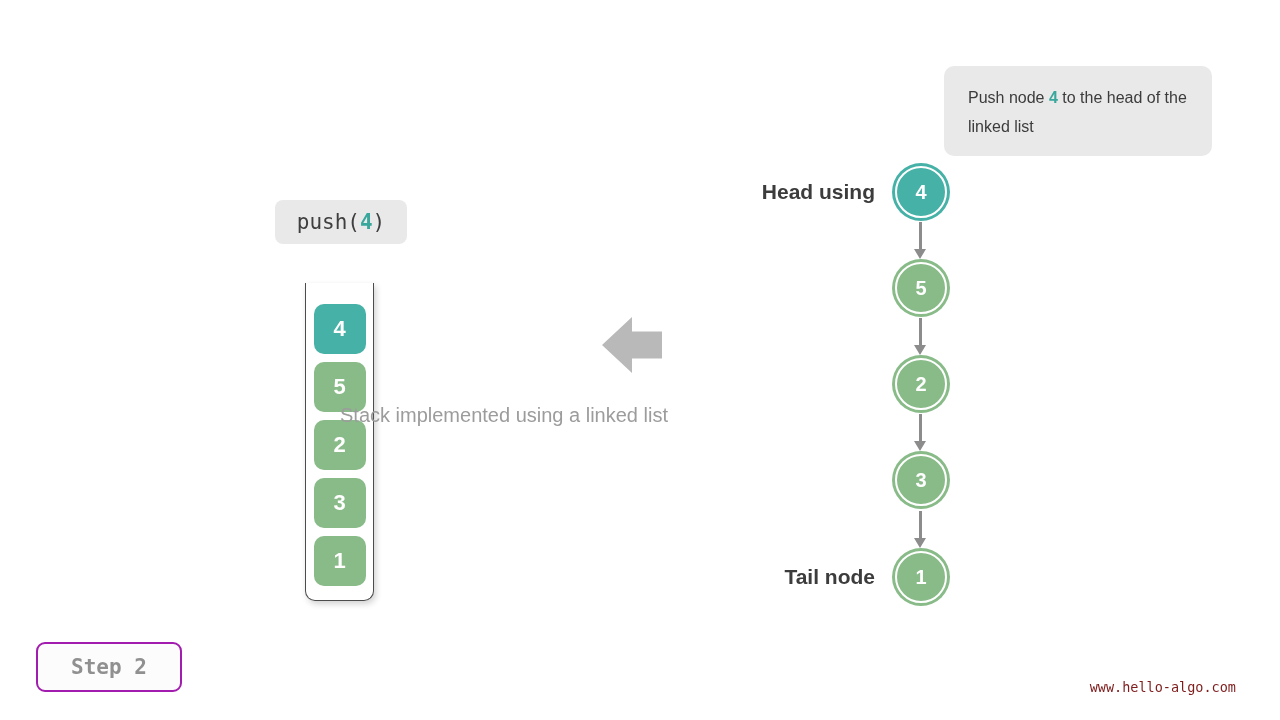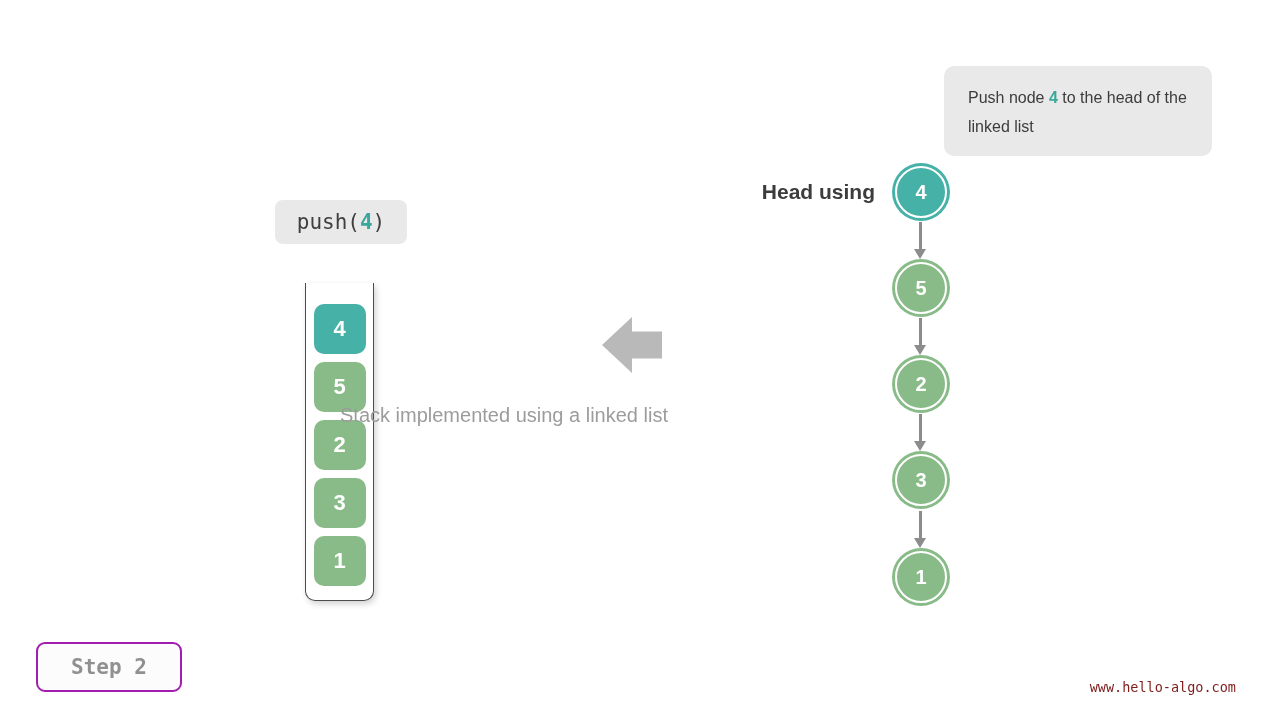--- a/index.html
+++ b/index.html
@@ -115,20 +115,21 @@
     <div class="stack-box" data-type="green">2</div>
     <div class="stack-box" data-type="green">3</div>
     <div class="stack-box" data-type="green">1</div>
   </div>
 
   <div class="block-arrow"></div>
 
   <div class="caption">Stack implemented using a linked list</div>
 
   <div class="side-label head-label">Head using</div>
+  <div class="side-label tail-label">Tail node</div>
 
   <div class="ll-node" style="top:166px" data-type="teal">4</div>
   <div class="link-arrow" style="top:222px">
     <div class="shaft"></div>
       <div class="tip"></div>
   </div>
   <div class="ll-node" style="top:262px" data-type="green">5</div>
   <div class="link-arrow" style="top:318px">
     <div class="shaft"></div>
       <div class="tip"></div>

